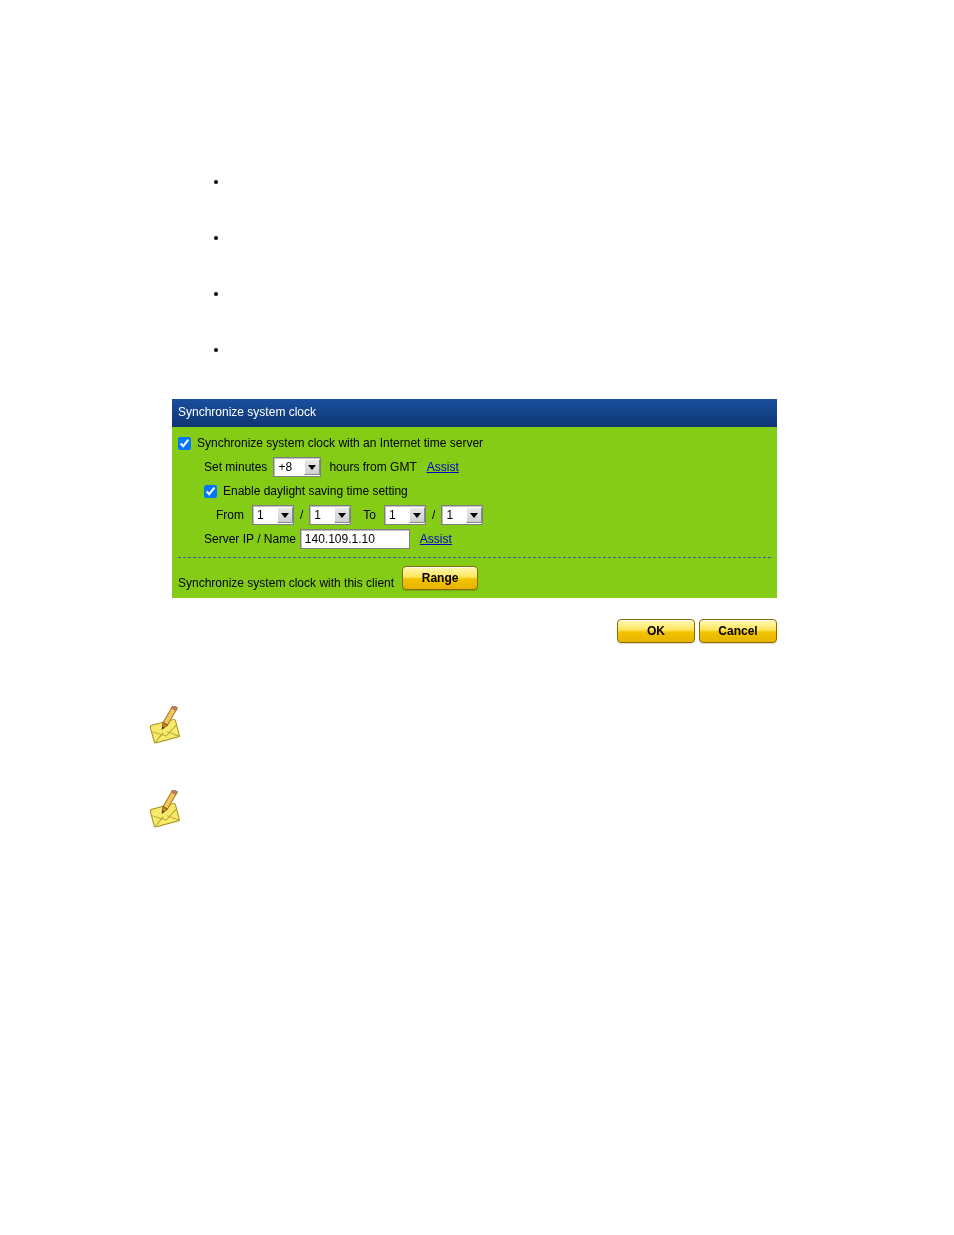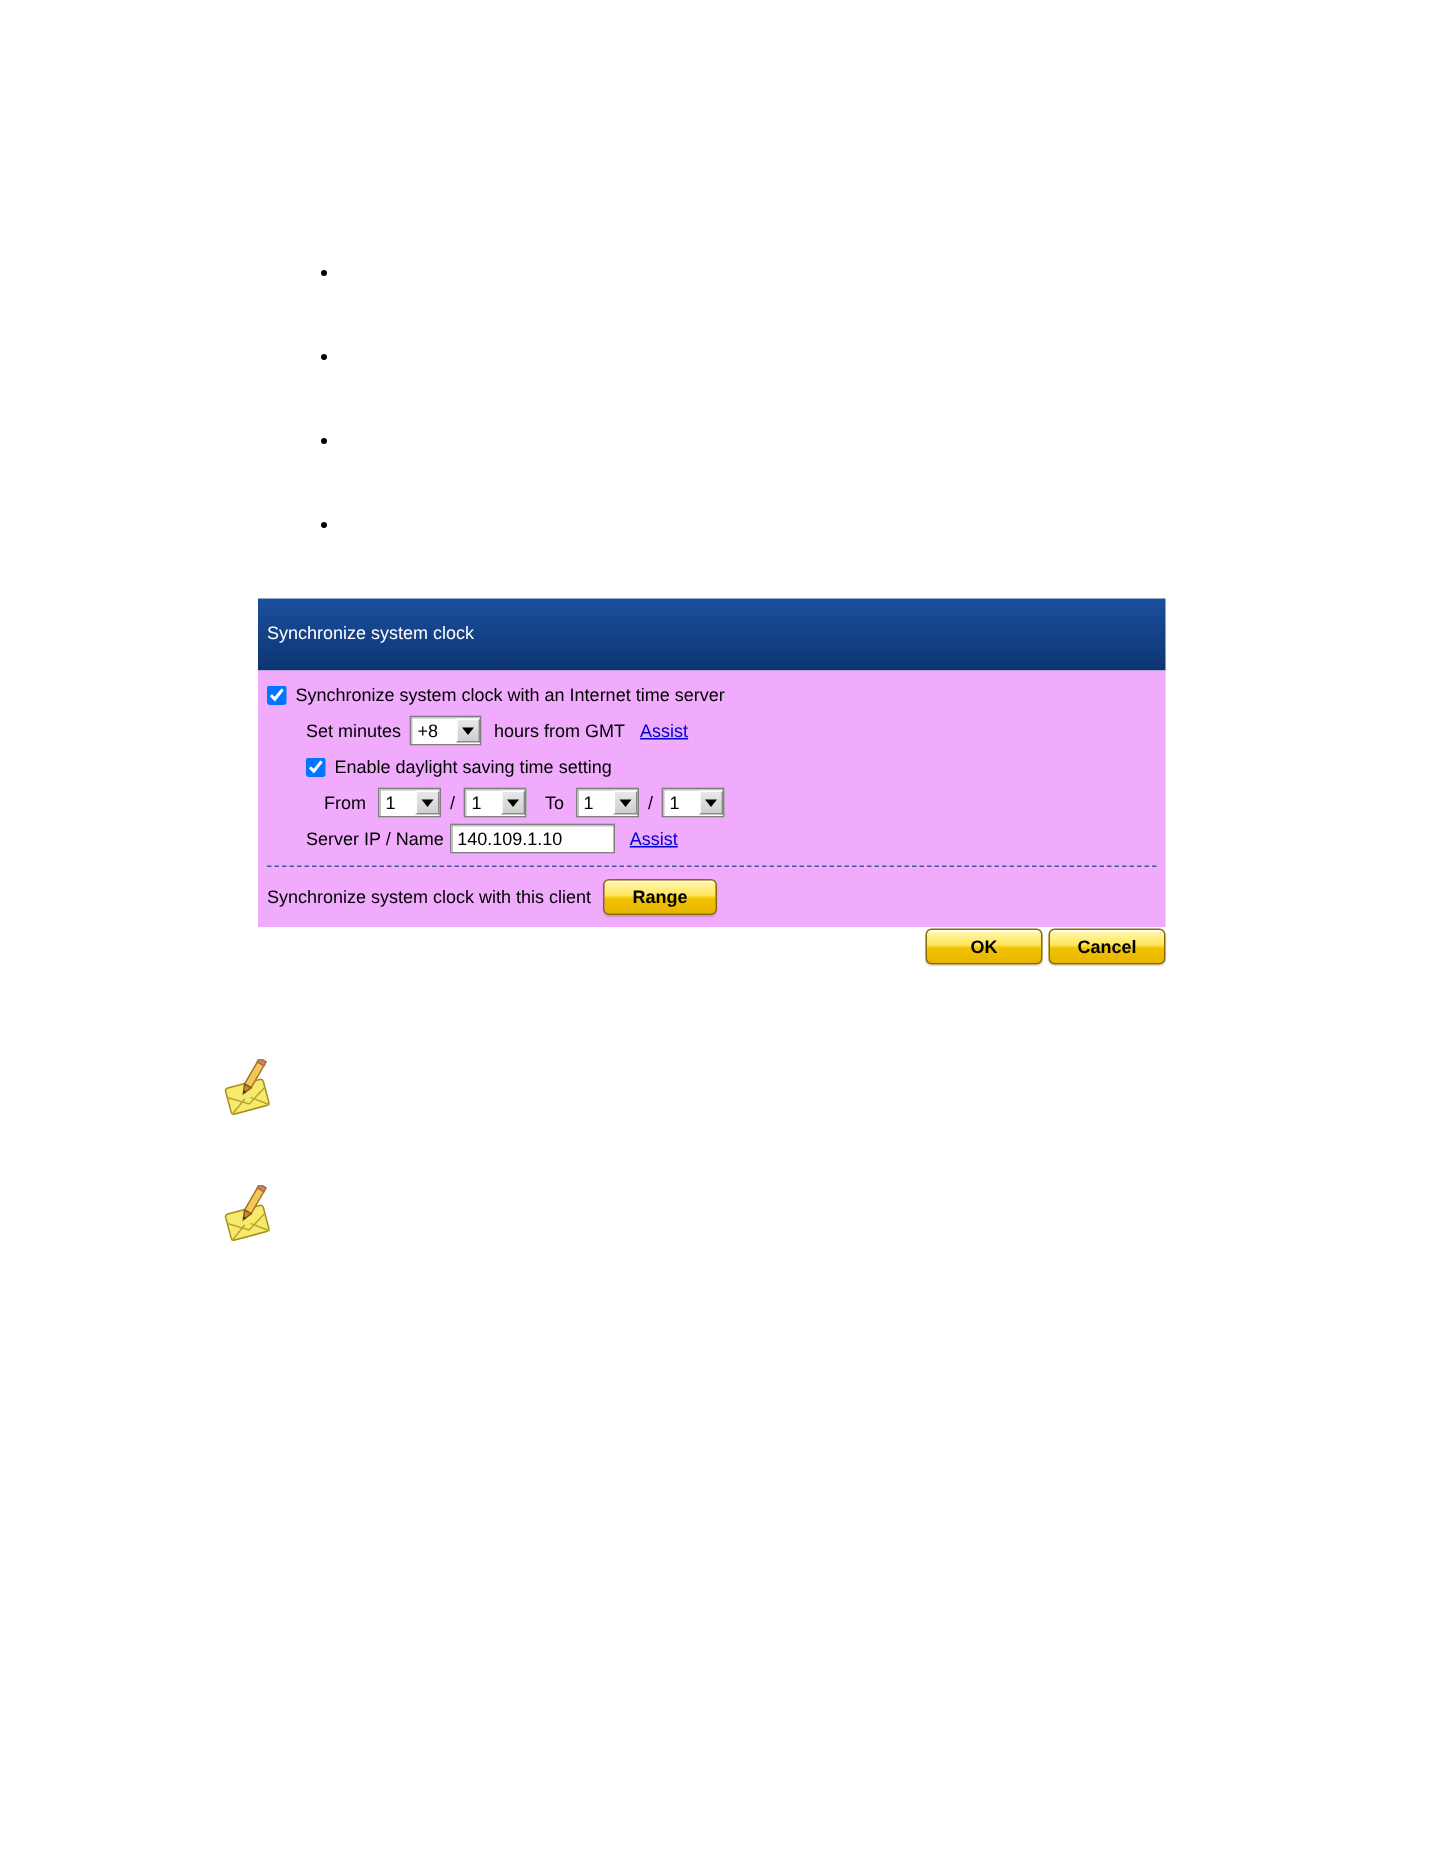--- a/index.html
+++ b/index.html
@@ -33,26 +33,26 @@
     left: 172px;
     top: 399px;
     width: 605px;
     border: 0;
   }
   .panel-title {
     background: #0f3d7e;
     background: linear-gradient(to bottom, #1a4f9e, #0e3572);
     color: #ffffff;
     font-size: 12px;
-    padding: 16px 6px;
+    padding: 6px 6px;
     height: 16px;
     line-height: 15px;
   }
   .panel-body {
-    background: #f0abfc;
+    background: #84cc16;
     padding: 6px 6px 4px 6px;
   }
   .row {
     display: flex;
     align-items: center;
     margin-bottom: 4px;
     min-height: 20px;
   }
   .indent1 { margin-left: 0px; }
   .indent2 { margin-left: 26px; }
@@ -123,21 +123,21 @@
     color: #555;
     margin-left: 2px;
   }
   hr.dashed {
     border: none;
     border-top: 1px dashed #3b5ba5;
     margin: 8px 0 8px 0;
   }
   .sync-row {
     display: flex;
-    align-items: center;
+    align-items: flex-end;
     margin: 2px 0 4px 0;
   }
   .gold-btn {
     display: inline-flex;
     align-items: center;
     justify-content: center;
     height: 22px;
     background: linear-gradient(to bottom, #fff9b8 0%, #ffe55a 45%, #f2c300 55%, #e6b400 100%);
     border: 1px solid #8a6a00;
     border-radius: 4px;

